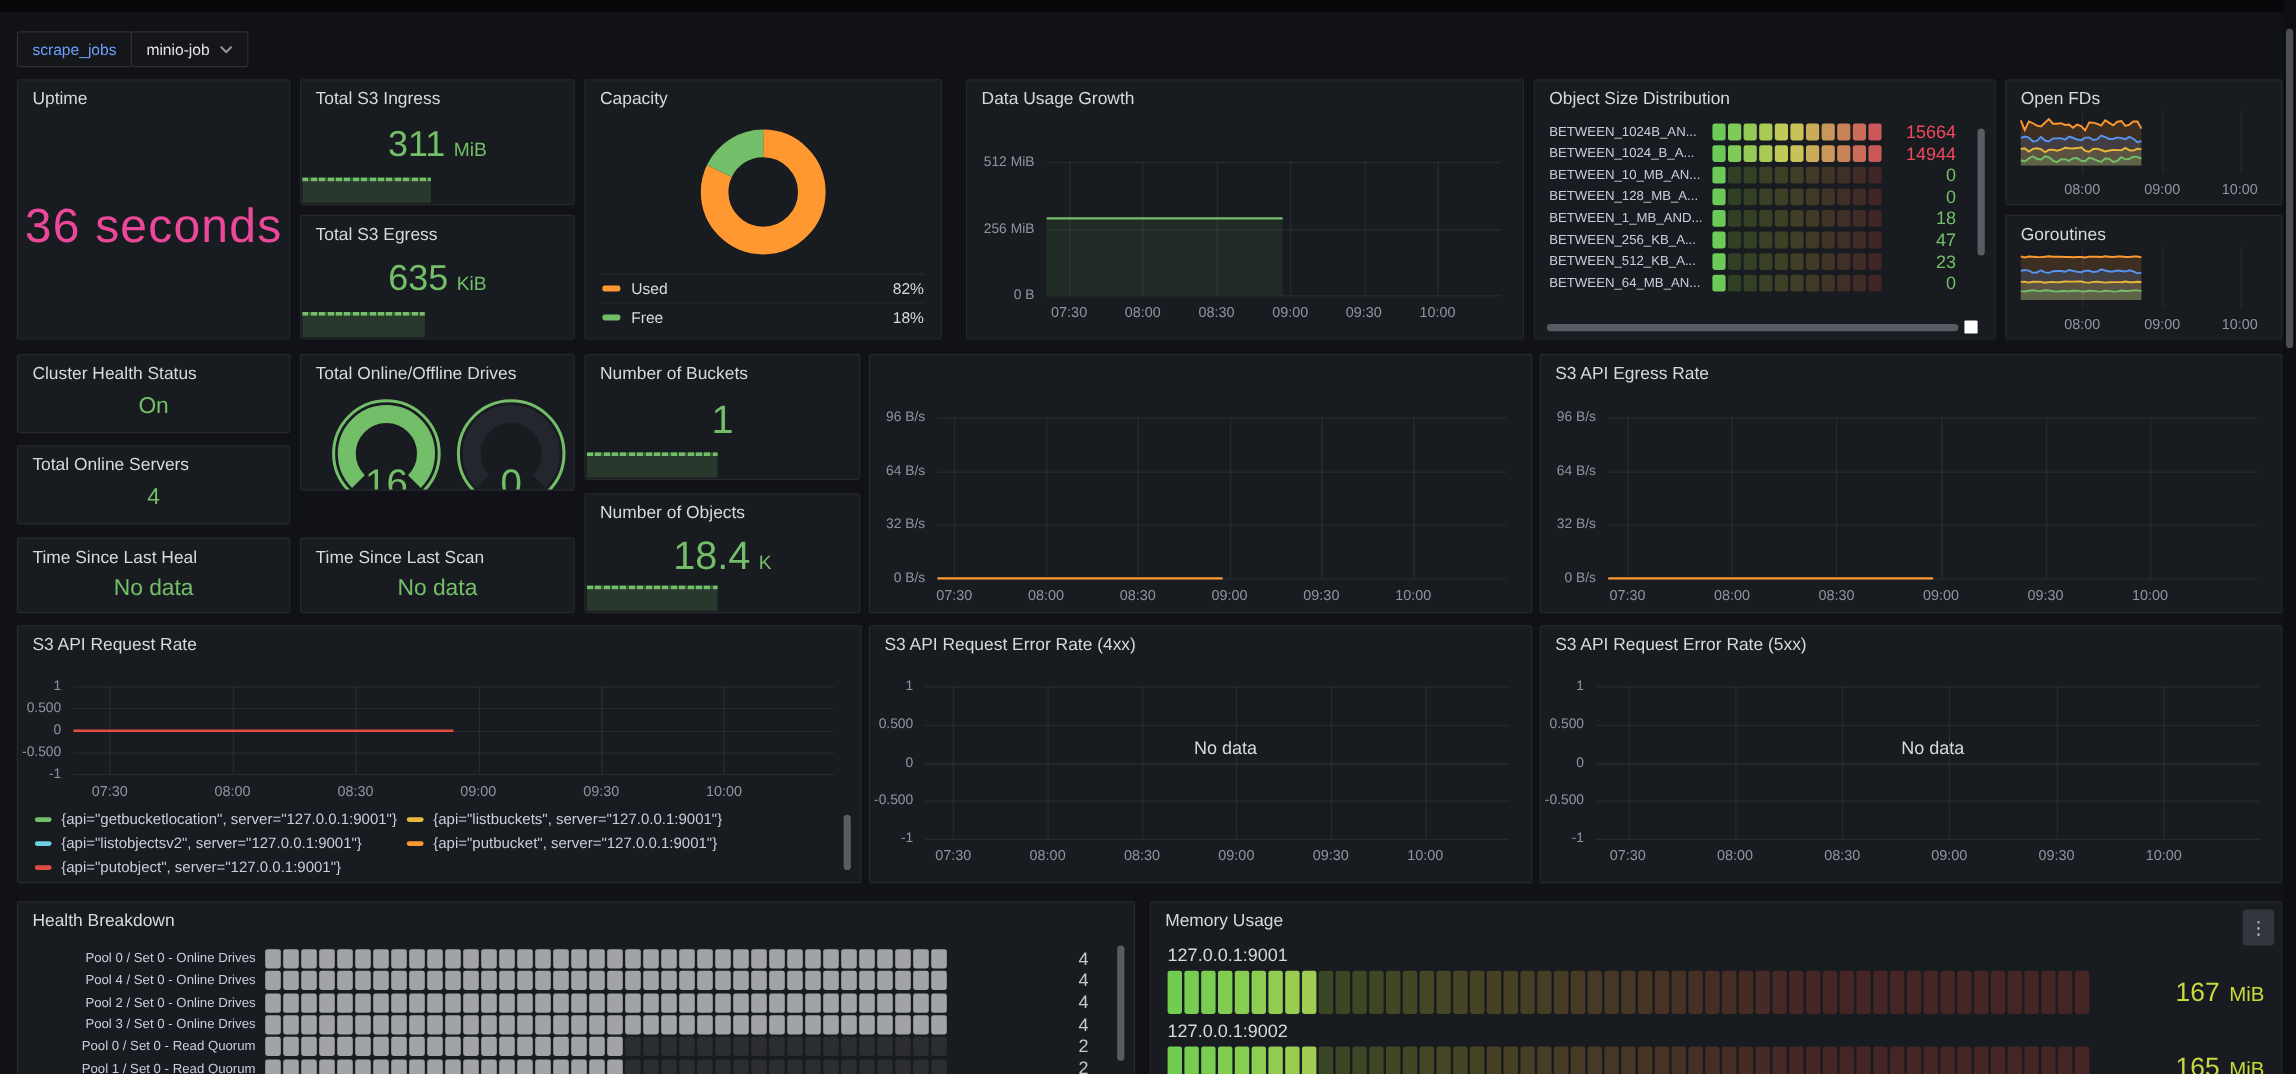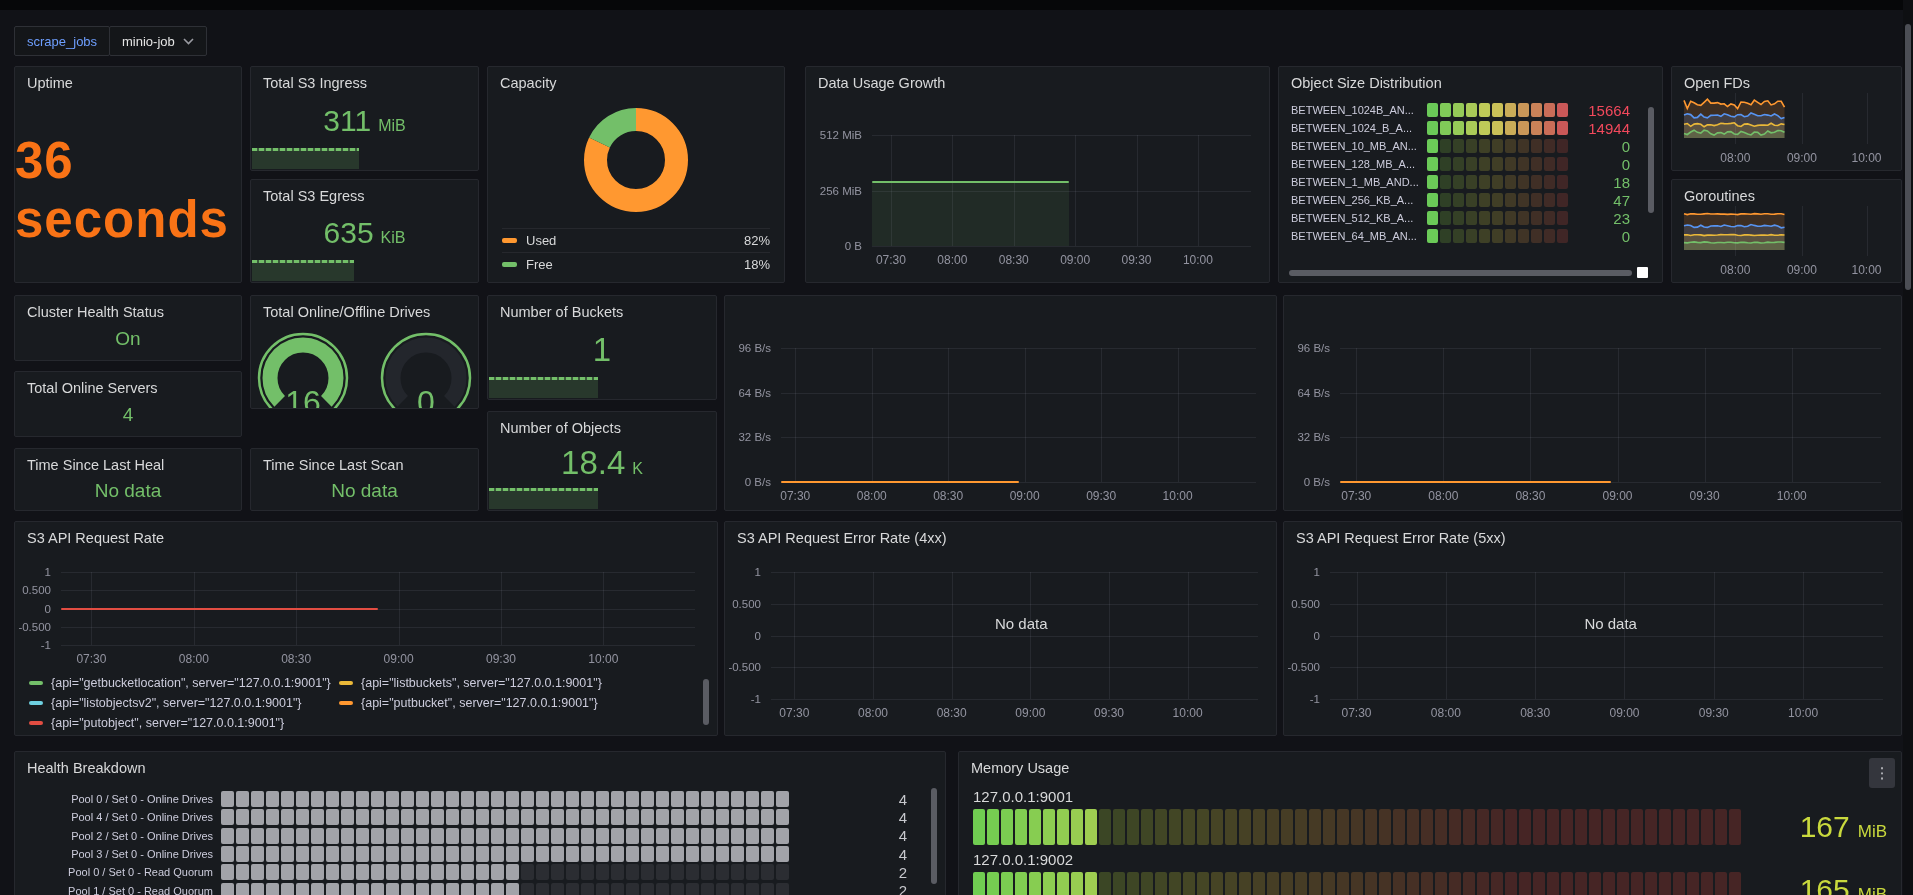--- a/index.html
+++ b/index.html
@@ -5,21 +5,21 @@
   html,body{margin:0;padding:0;overflow:hidden}
   body{width:1913px;height:895px;background:#111217;font-family:"Liberation Sans",sans-serif;color:#D8D9DA;position:relative}
   .topstrip{position:absolute;left:0;top:0;width:100%;height:10px;background:#060709}
   .toolbar-btn{position:absolute;top:26px;height:30px;box-sizing:border-box;border:1px solid #2e3036;border-radius:2px;background:#141619;display:flex;align-items:center;gap:8px;padding:0 12px;font-size:13px;cursor:pointer}
   .panel{position:absolute;background:#181B1F;border:1px solid #26282e;border-radius:2px;box-sizing:border-box;overflow:hidden}
   .ptitle{padding:8px 12px 0;font-size:14.5px;font-weight:500;color:#D8D9DA;white-space:nowrap;overflow:hidden}
   .vcenter{position:absolute;left:0;right:0;display:flex;align-items:center;justify-content:center}
   .statval{display:flex;align-items:baseline;justify-content:center;gap:7px;color:#73BF69}
   .statval .num{font-size:30px;font-weight:500}
   .statval .unit{font-size:16px;font-weight:500}
-  .bignum{font-size:51px;font-weight:700;color:#f97316;letter-spacing:1px}
+  .bignum{font-size:40px;font-weight:400;color:#ec4899;letter-spacing:1px}
   .smallstat{font-size:19px;font-weight:500;color:#73BF69}
   .lcdbar{position:absolute;left:1px;bottom:1px;height:21px;background:rgba(115,191,105,.18)}
   .lcdtop{position:absolute;top:0;left:0;right:0;height:3px;background:repeating-linear-gradient(90deg,#73BF69 0 5px,rgba(115,191,105,.25) 5px 7px)}
   .chart-area{position:absolute}
   .plot{position:absolute}
   .gridh{position:absolute;left:0;right:0;height:1px;background:rgba(204,204,220,.09)}
   .gridv{position:absolute;top:0;bottom:0;width:1px;background:rgba(204,204,220,.09)}
   .ylab{position:absolute;transform:translate(-100%,-50%);padding-right:10px;font-size:11.5px;color:rgba(204,204,220,.68);white-space:nowrap}
   .xlab{position:absolute;top:calc(100% + 7px);transform:translateX(-50%);font-size:12px;color:rgba(204,204,220,.68);white-space:nowrap}
   .sline{position:absolute;height:2px;border-radius:1px}
@@ -31,40 +31,40 @@
   .vscroll{position:absolute;width:6px;border-radius:3px;background:#5a5c63}
   .hscroll{position:absolute;left:10px;right:30px;bottom:6px;height:6px;border-radius:3px;background:#5a5c63}
   .hsq{position:absolute;right:14px;bottom:4px;width:11px;height:11px;background:#fff;border-radius:1px}
   .osd-rows{position:absolute;top:34px;left:0;right:0}
   .osd-row{display:flex;align-items:center;height:18px;padding:0 12px;gap:8px}
   .osd-label{width:128px;font-size:11px;color:#CCCCDC;white-space:nowrap;overflow:hidden;flex:none}
   .osd-cells{display:flex;gap:2px;flex:none}
   .cell{border-radius:2px}
   .osd-cells .cell{width:11px;height:14px}
   .osd-val{flex:1;text-align:right;font-size:15px;padding-right:20px}
-  .gauges{position:absolute;top:34px;left:0;right:0;display:flex;justify-content:space-between}
+  .gauges{position:absolute;top:34px;left:0;right:0;display:flex;justify-content:flex-end}
   .gauge{position:relative;width:104px;height:102px}
   .gnum{position:absolute;left:0;right:0;top:54px;text-align:center;font-size:32px;font-weight:500;color:#73BF69}
   .gtick{position:absolute;left:50%;bottom:1px;width:2px;height:3px;background:#85868c}
   .cap-legend{position:absolute;left:14px;right:14px;bottom:6px}
   .cap-row{display:flex;align-items:center;height:23px;gap:9px;font-size:13px;color:#D8D9DA;border-top:1px solid rgba(204,204,220,.08);cursor:pointer}
   .swatch{width:15px;height:5px;border-radius:2px;flex:none}
   .cap-val{margin-left:auto}
   .hb-rows{position:absolute;top:38px;left:0;right:0}
   .hb-row{display:flex;align-items:center;height:18.3px;padding:0 12px}
   .hb-label{width:186px;text-align:right;padding-right:8px;font-size:11px;color:#CCCCDC;white-space:nowrap;flex:none}
   .hb-cells{display:flex;flex:none}
   .hb-cells .cell{width:13px;height:16px;margin-right:2px}
   .hb-val{flex:1;text-align:right;font-size:15px;color:#C7C8CD;padding-right:26px}
   .mem-label{padding:6px 14px 2px;font-size:15px;color:#D8D9DA}
   .mem-row{display:flex;align-items:center;padding:2px 14px 0;gap:16px}
   .mem-cells{display:flex;gap:2px;flex:none}
   .mem-cells .cell{width:12px;height:36px;border-radius:2px}
   .mem-val{flex:1;display:flex;justify-content:flex-end;align-items:baseline;gap:8px;color:#C9D93D}
-  .mem-val .num{font-size:30px;font-weight:500}
+  .mem-val .num{font-size:22px;font-weight:500}
   .mem-val .unit{font-size:17px;font-weight:500}
   .kebab{position:absolute;top:6px;right:6px;width:26px;height:30px;background:#34363D;border-radius:3px;display:flex;align-items:center;justify-content:center;color:#C7C8CD;font-size:15px;cursor:pointer}
   .pg-scroll-track{position:absolute;right:0;top:0;width:10px;height:100%;background:#0e0f12}
   .pg-scroll-thumb{position:absolute;right:2px;top:24px;width:6px;height:266px;border-radius:3px;background:#4c4e55}
   svg{display:block}
 </style>
 </head>
 <body>
 
 <div class="topstrip"></div>
@@ -452,20 +452,21 @@
         <div class="gridv" style="left: 67.4%;"></div>
         <div class="xlab" style="left: 67.4%;">09:30</div>
         <div class="gridv" style="left: 83.5%;"></div>
         <div class="xlab" style="left: 83.5%;">10:00</div>
         <div class="sline" style="left: 0%; width: 50%; top: calc(100% - 1px); background: rgb(255, 152, 48);"></div>
       </div>
     </div>
 </div>
 
 <div class="panel" style="left:1283px;top:295px;width:619px;height:216px">
+  <div class="ptitle">S3 API Egress Rate</div>
   <div class="chart-area" style="inset:30px 12px 6px 10px">
       <div class="plot" style="inset: 22px 8px 22px 46px;">
         <div class="gridh" style="top: 0%;"></div>
         <div class="ylab" style="top: 0%; left: 0px;">96 B/s</div>
         <div class="gridh" style="top: 33.3333%;"></div>
         <div class="ylab" style="top: 33.3333%; left: 0px;">64 B/s</div>
         <div class="gridh" style="top: 66.6667%;"></div>
         <div class="ylab" style="top: 66.6667%; left: 0px;">32 B/s</div>
         <div class="gridh" style="top: 100%;"></div>
         <div class="ylab" style="top: 100%; left: 0px;">0 B/s</div>

